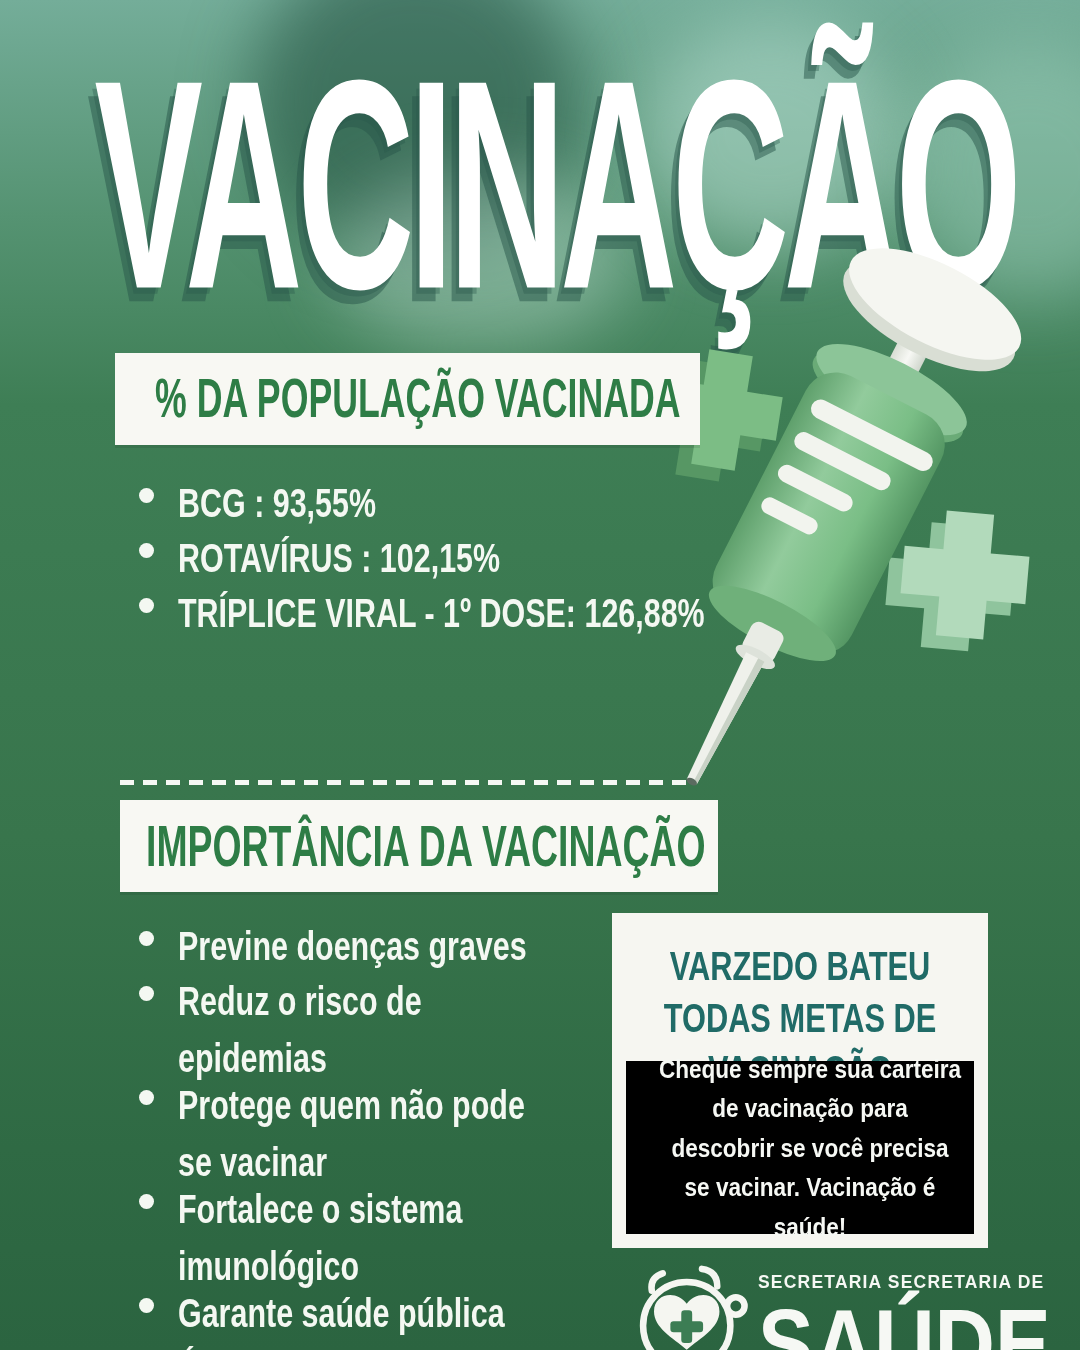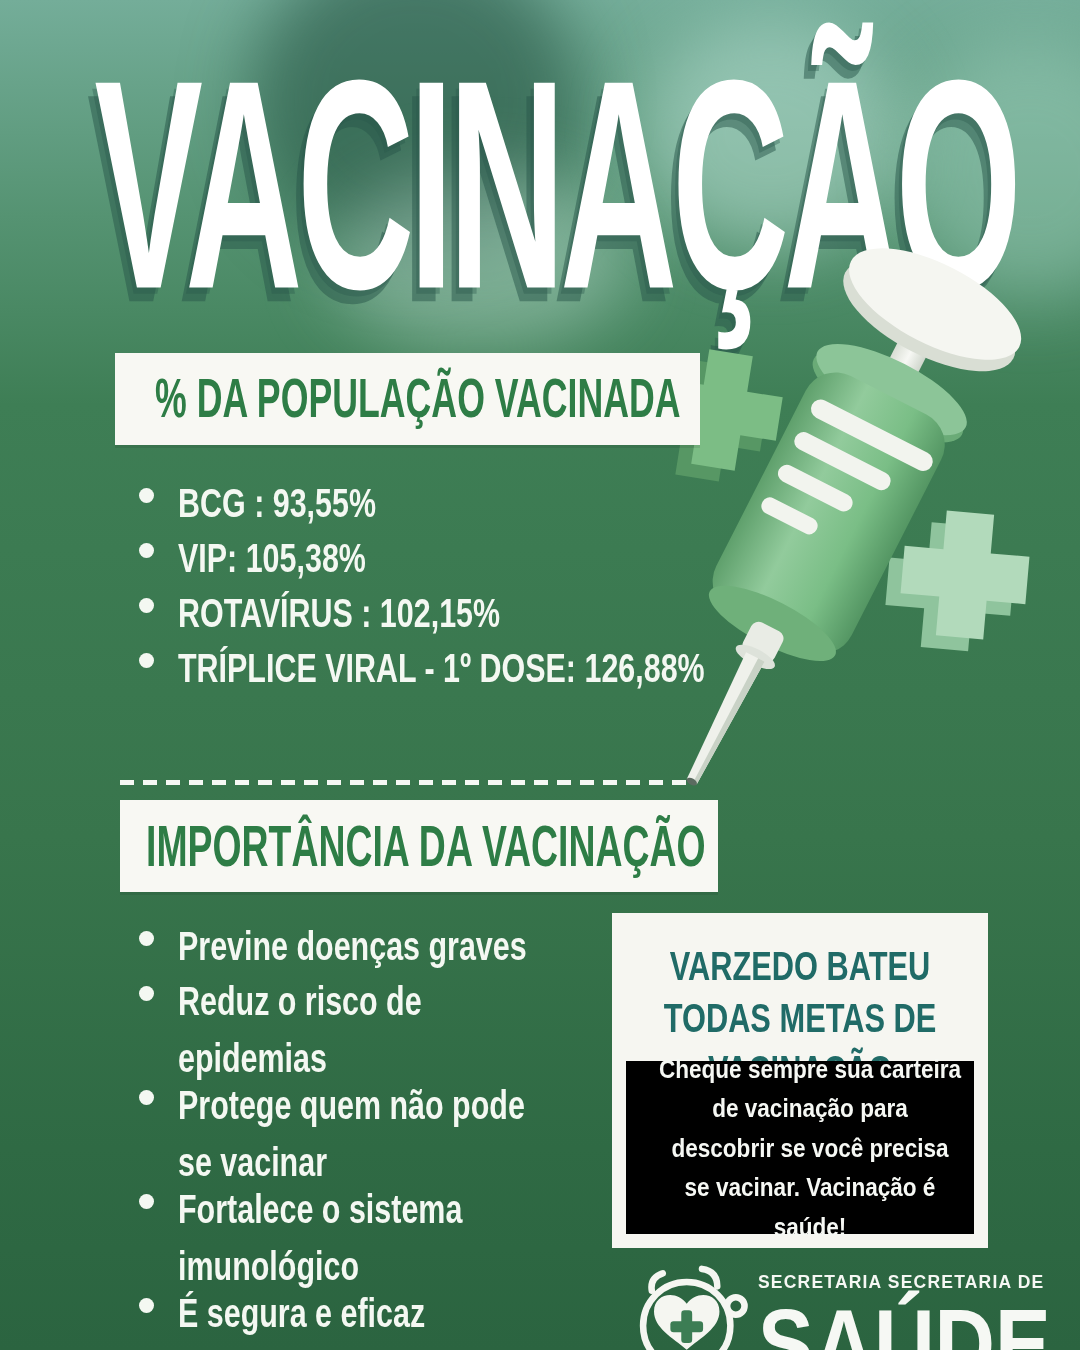--- a/index.html
+++ b/index.html
@@ -83,24 +83,20 @@
 
   <ul class="plist cov">
 
       <li>
         <span class="dot"></span>
         <span class="txt">BCG :  93,55%</span>
       </li>
 
 
 
-      <li>
-        <span class="dot"></span>
-        <span class="txt">VIP: 105,38%</span>
-      </li>
 
       <li>
         <span class="dot"></span>
         <span class="txt">ROTAVÍRUS : 102,15%</span>
       </li>
 
       <li>
         <span class="dot"></span>
         <span class="txt">TRÍPLICE VIRAL - 1º DOSE: 126,88%</span>
       </li>
@@ -127,20 +123,24 @@
       <li>
         <span class="dot"></span>
         <span class="txt">Protege quem não pode se vacinar</span>
       </li>
 
       <li>
         <span class="dot"></span>
         <span class="txt">Fortalece o sistema imunológico</span>
       </li>
 
+      <li>
+        <span class="dot"></span>
+        <span class="txt">Garante saúde pública</span>
+      </li>
 
       <li>
         <span class="dot"></span>
         <span class="txt">É segura e eficaz</span>
       </li>
 
     </ul>
 
   <svg class="cross c1" width="180" height="170" viewBox="-90 -85 180 170">
     <g transform="rotate(9)">

